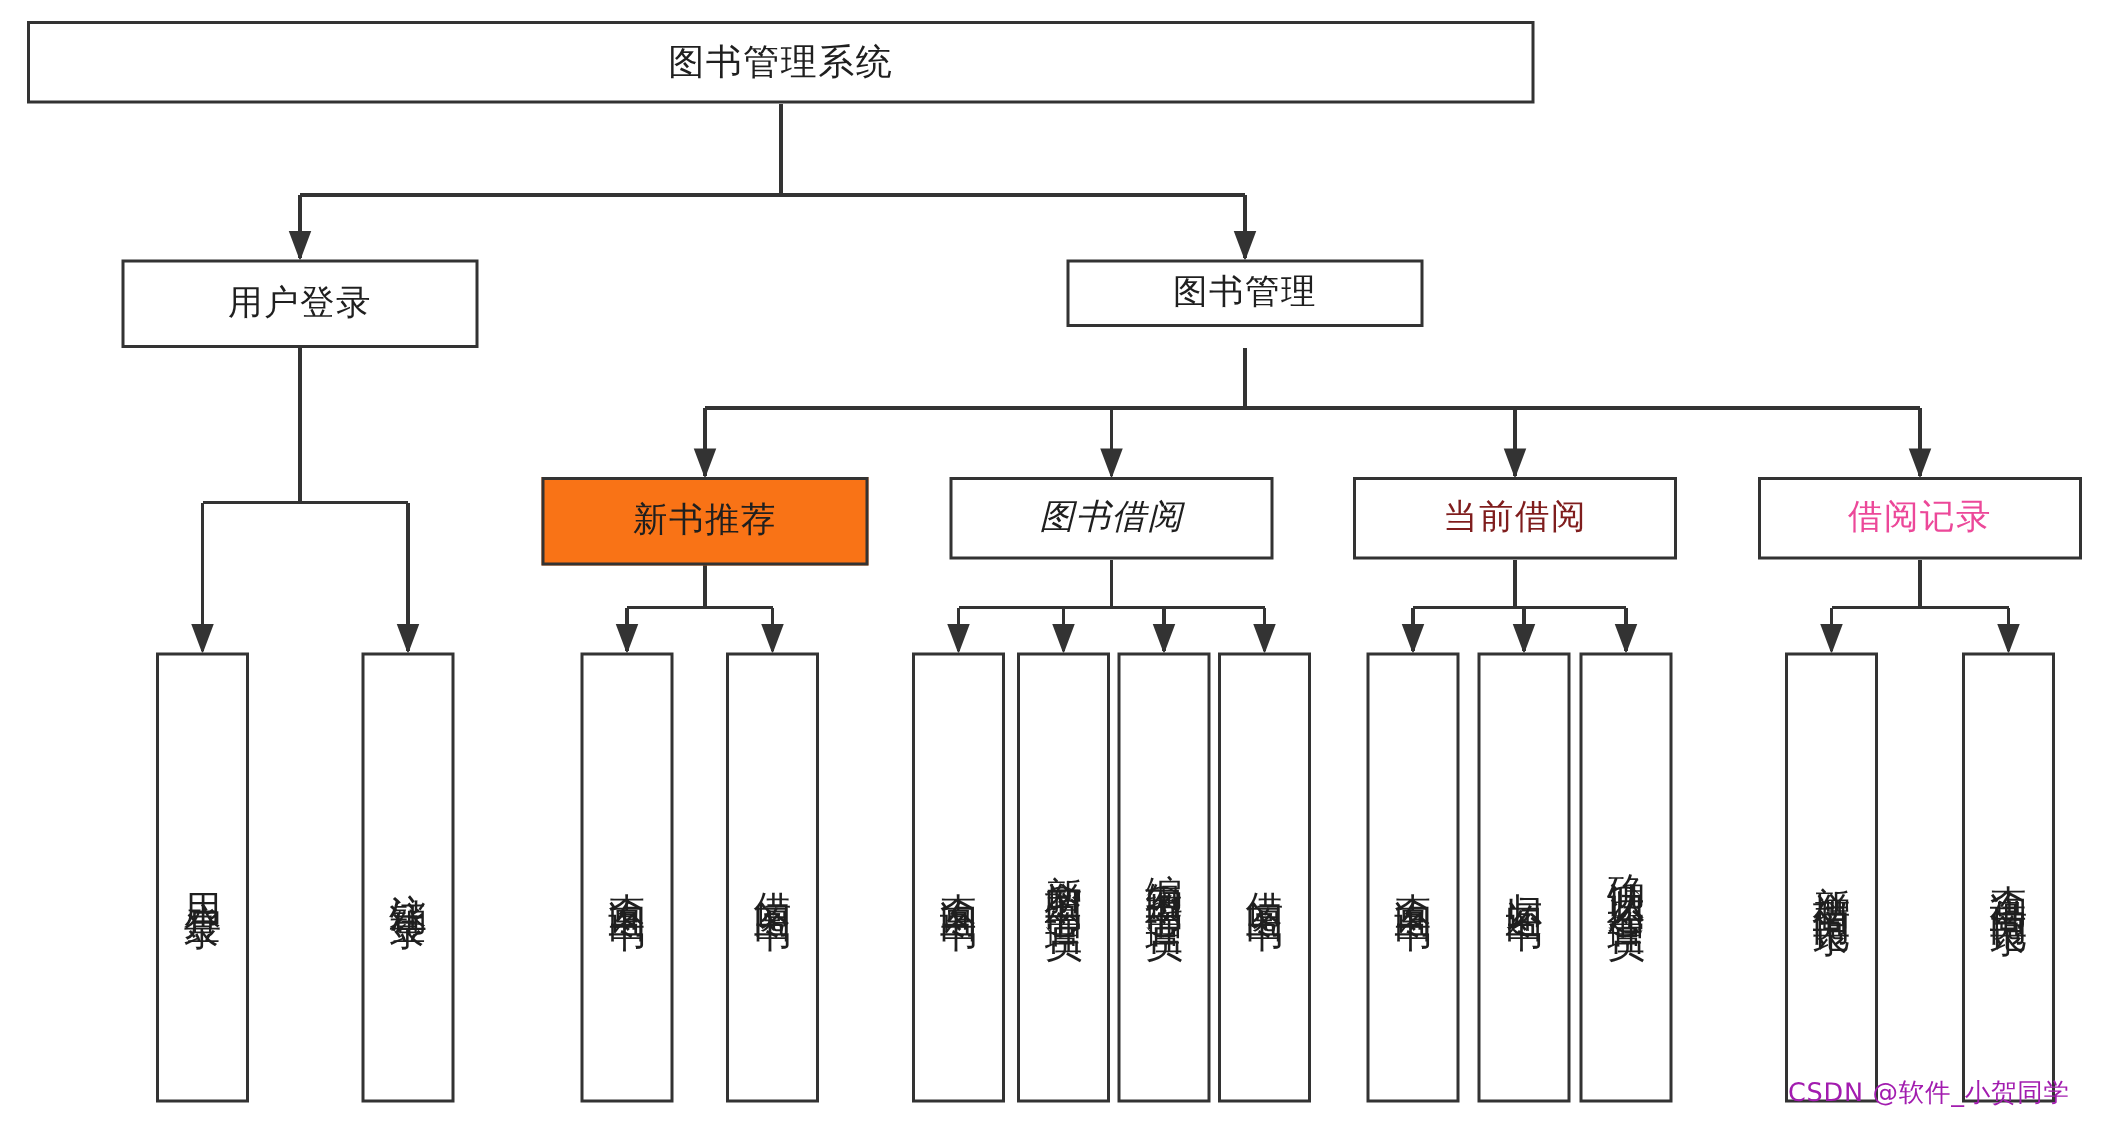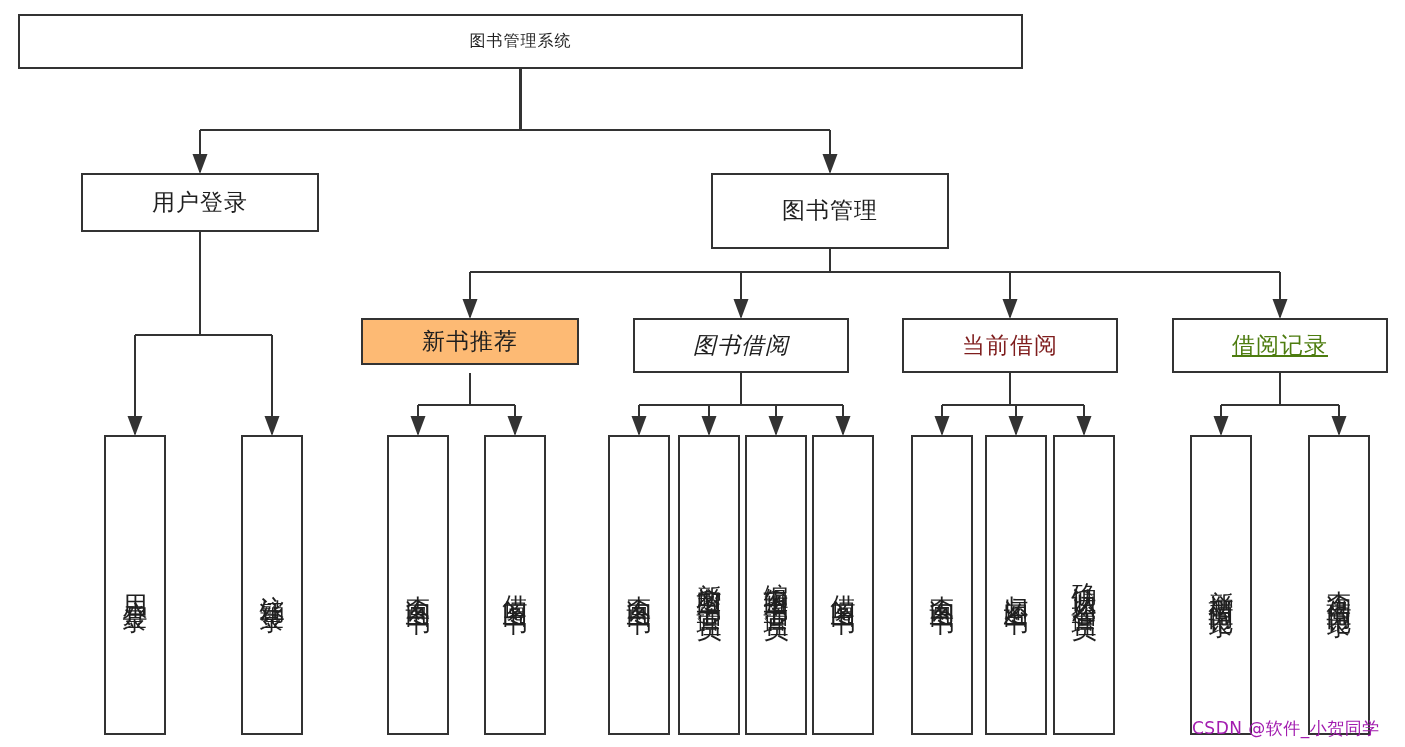--- a/index.html
+++ b/index.html
@@ -41,21 +41,21 @@
     text-align: center;
     line-height: 1.18;
     white-space: nowrap;
   }
   
   .node.horiz .node-label {
     font-size: 23px;
     letter-spacing: 1px;
   }
   .node.root .node-label {
-    font-size: 16px;
+    font-size: 24px;
     letter-spacing: 1px;
   }
   
   .node.leaf {
     align-items: center;
     justify-content: center;
   }
   .node.leaf .node-label {
     writing-mode: vertical-rl;
     text-orientation: upright;
@@ -131,34 +131,34 @@
       <line x1="1339" y1="405" x2="1339" y2="434" stroke="#333333" stroke-width="2.6" shape-rendering="crispEdges"></line>
       <path d="M 1331.5 416 L 1346.5 416 L 1339 436 Z" fill="#333333"></path>
     </svg>
   <div id="node-layer">
       <div class="node horiz root" style="left: 18px; top: 14px; width: 1005px; height: 55px; border-color: rgb(51, 51, 51); background: rgb(255, 255, 255);">
         <span class="node-label" style="color: rgb(31, 31, 31);">图书管理系统</span>
       </div>
       <div class="node horiz" style="left: 81px; top: 173px; width: 238px; height: 59px; border-color: rgb(51, 51, 51); background: rgb(255, 255, 255);">
         <span class="node-label" style="color: rgb(31, 31, 31);">用户登录</span>
       </div>
-      <div class="node horiz" style="left: 711px; top: 173px; width: 238px; height: 76px; border-color: rgb(51, 51, 51); background: rgb(255, 255, 255);">
+      <div class="node horiz" style="left: 711px; top: 173px; width: 238px; height: 45px; border-color: rgb(51, 51, 51); background: rgb(255, 255, 255);">
         <span class="node-label" style="color: rgb(31, 31, 31);">图书管理</span>
       </div>
-      <div class="node horiz" style="left: 361px; top: 318px; width: 218px; height: 47px; border-color: rgb(51, 51, 51); background: #fdba74;">
+      <div class="node horiz" style="left: 361px; top: 318px; width: 218px; height: 59px; border-color: rgb(51, 51, 51); background: #f97316;">
         <span class="node-label" style="color: rgb(31, 31, 31);">新书推荐</span>
       </div>
       <div class="node horiz" style="left: 633px; top: 318px; width: 216px; height: 55px; border-color: rgb(51, 51, 51); background: rgb(255, 255, 255);">
         <span class="node-label" style="color: rgb(31, 31, 31); font-style: italic;">图书借阅</span>
       </div>
       <div class="node horiz" style="left: 902px; top: 318px; width: 216px; height: 55px; border-color: rgb(51, 51, 51); background: rgb(255, 255, 255);">
         <span class="node-label" style="color: #7f1d1d;">当前借阅</span>
       </div>
       <div class="node horiz" style="left: 1172px; top: 318px; width: 216px; height: 55px; border-color: rgb(51, 51, 51); background: rgb(255, 255, 255);">
-        <span class="node-label" style="color: #4d7c0f; text-decoration: underline;">借阅记录</span>
+        <span class="node-label" style="color: #ec4899;">借阅记录</span>
       </div>
       <div class="node leaf" style="left: 104px; top: 435px; width: 62px; height: 300px; border-color: rgb(51, 51, 51); background: rgb(255, 255, 255);">
         <span class="node-label" style="color: rgb(31, 31, 31);">用户登录</span>
       </div>
       <div class="node leaf" style="left: 241px; top: 435px; width: 62px; height: 300px; border-color: rgb(51, 51, 51); background: rgb(255, 255, 255);">
         <span class="node-label" style="color: rgb(31, 31, 31);">注销登录</span>
       </div>
       <div class="node leaf" style="left: 387px; top: 435px; width: 62px; height: 300px; border-color: rgb(51, 51, 51); background: rgb(255, 255, 255);">
         <span class="node-label" style="color: rgb(31, 31, 31);">查询图书</span>
       </div>

